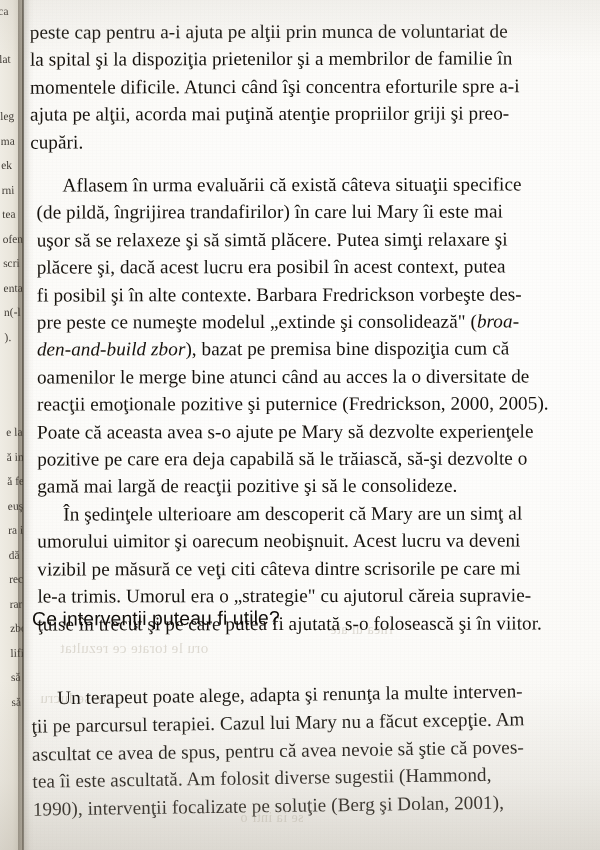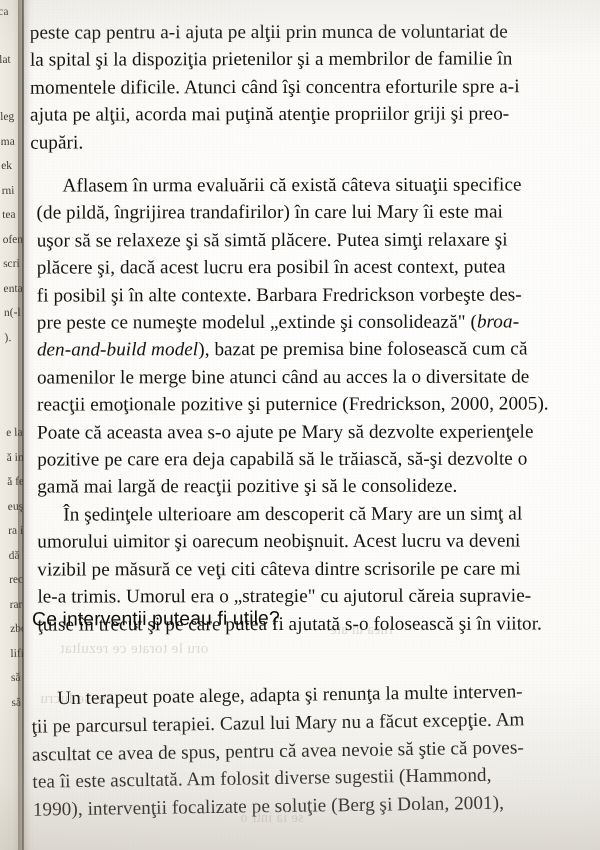--- a/index.html
+++ b/index.html
@@ -173,21 +173,21 @@
     </div>
 
     <div class="blk-2">
       <p class="para">
         <span class="ln ind">Aflasem în urma evaluării că există câteva situaţii specifice</span>
         <span class="ln">(de pildă, îngrijirea trandafirilor) în care lui Mary îi este mai</span>
         <span class="ln">uşor să se relaxeze şi să simtă plăcere. Putea simţi relaxare şi</span>
         <span class="ln">plăcere şi, dacă acest lucru era posibil în acest context, putea</span>
         <span class="ln">fi posibil şi în alte contexte. Barbara Fredrickson vorbeşte des-</span>
         <span class="ln"><span>pre peste ce numeşte modelul „extinde şi consolidează" (</span><em class="it">broa-</em></span>
-        <span class="ln"><em class="it">den-and-build model</em><span>), bazat pe premisa bine folosească cum că</span></span>
+        <span class="ln"><em class="it">den-and-build zbor</em><span>), bazat pe premisa bine dispoziţia cum că</span></span>
         <span class="ln">oamenilor le merge bine atunci când au acces la o diversitate de</span>
         <span class="ln">reacţii emoţionale pozitive şi puternice (Fredrickson, 2000, 2005).</span>
         <span class="ln">Poate că aceasta avea s-o ajute pe Mary să dezvolte experienţele</span>
         <span class="ln">pozitive pe care era deja capabilă să le trăiască, să-şi dezvolte o</span>
         <span class="ln">gamă mai largă de reacţii pozitive şi să le consolideze.</span>
       </p>
       <p class="para">
         <span class="ln ind">În şedinţele ulterioare am descoperit că Mary are un simţ al</span>
         <span class="ln">umorului uimitor şi oarecum neobişnuit. Acest lucru va deveni</span>
         <span class="ln">vizibil pe măsură ce veţi citi câteva dintre scrisorile pe care mi</span>

